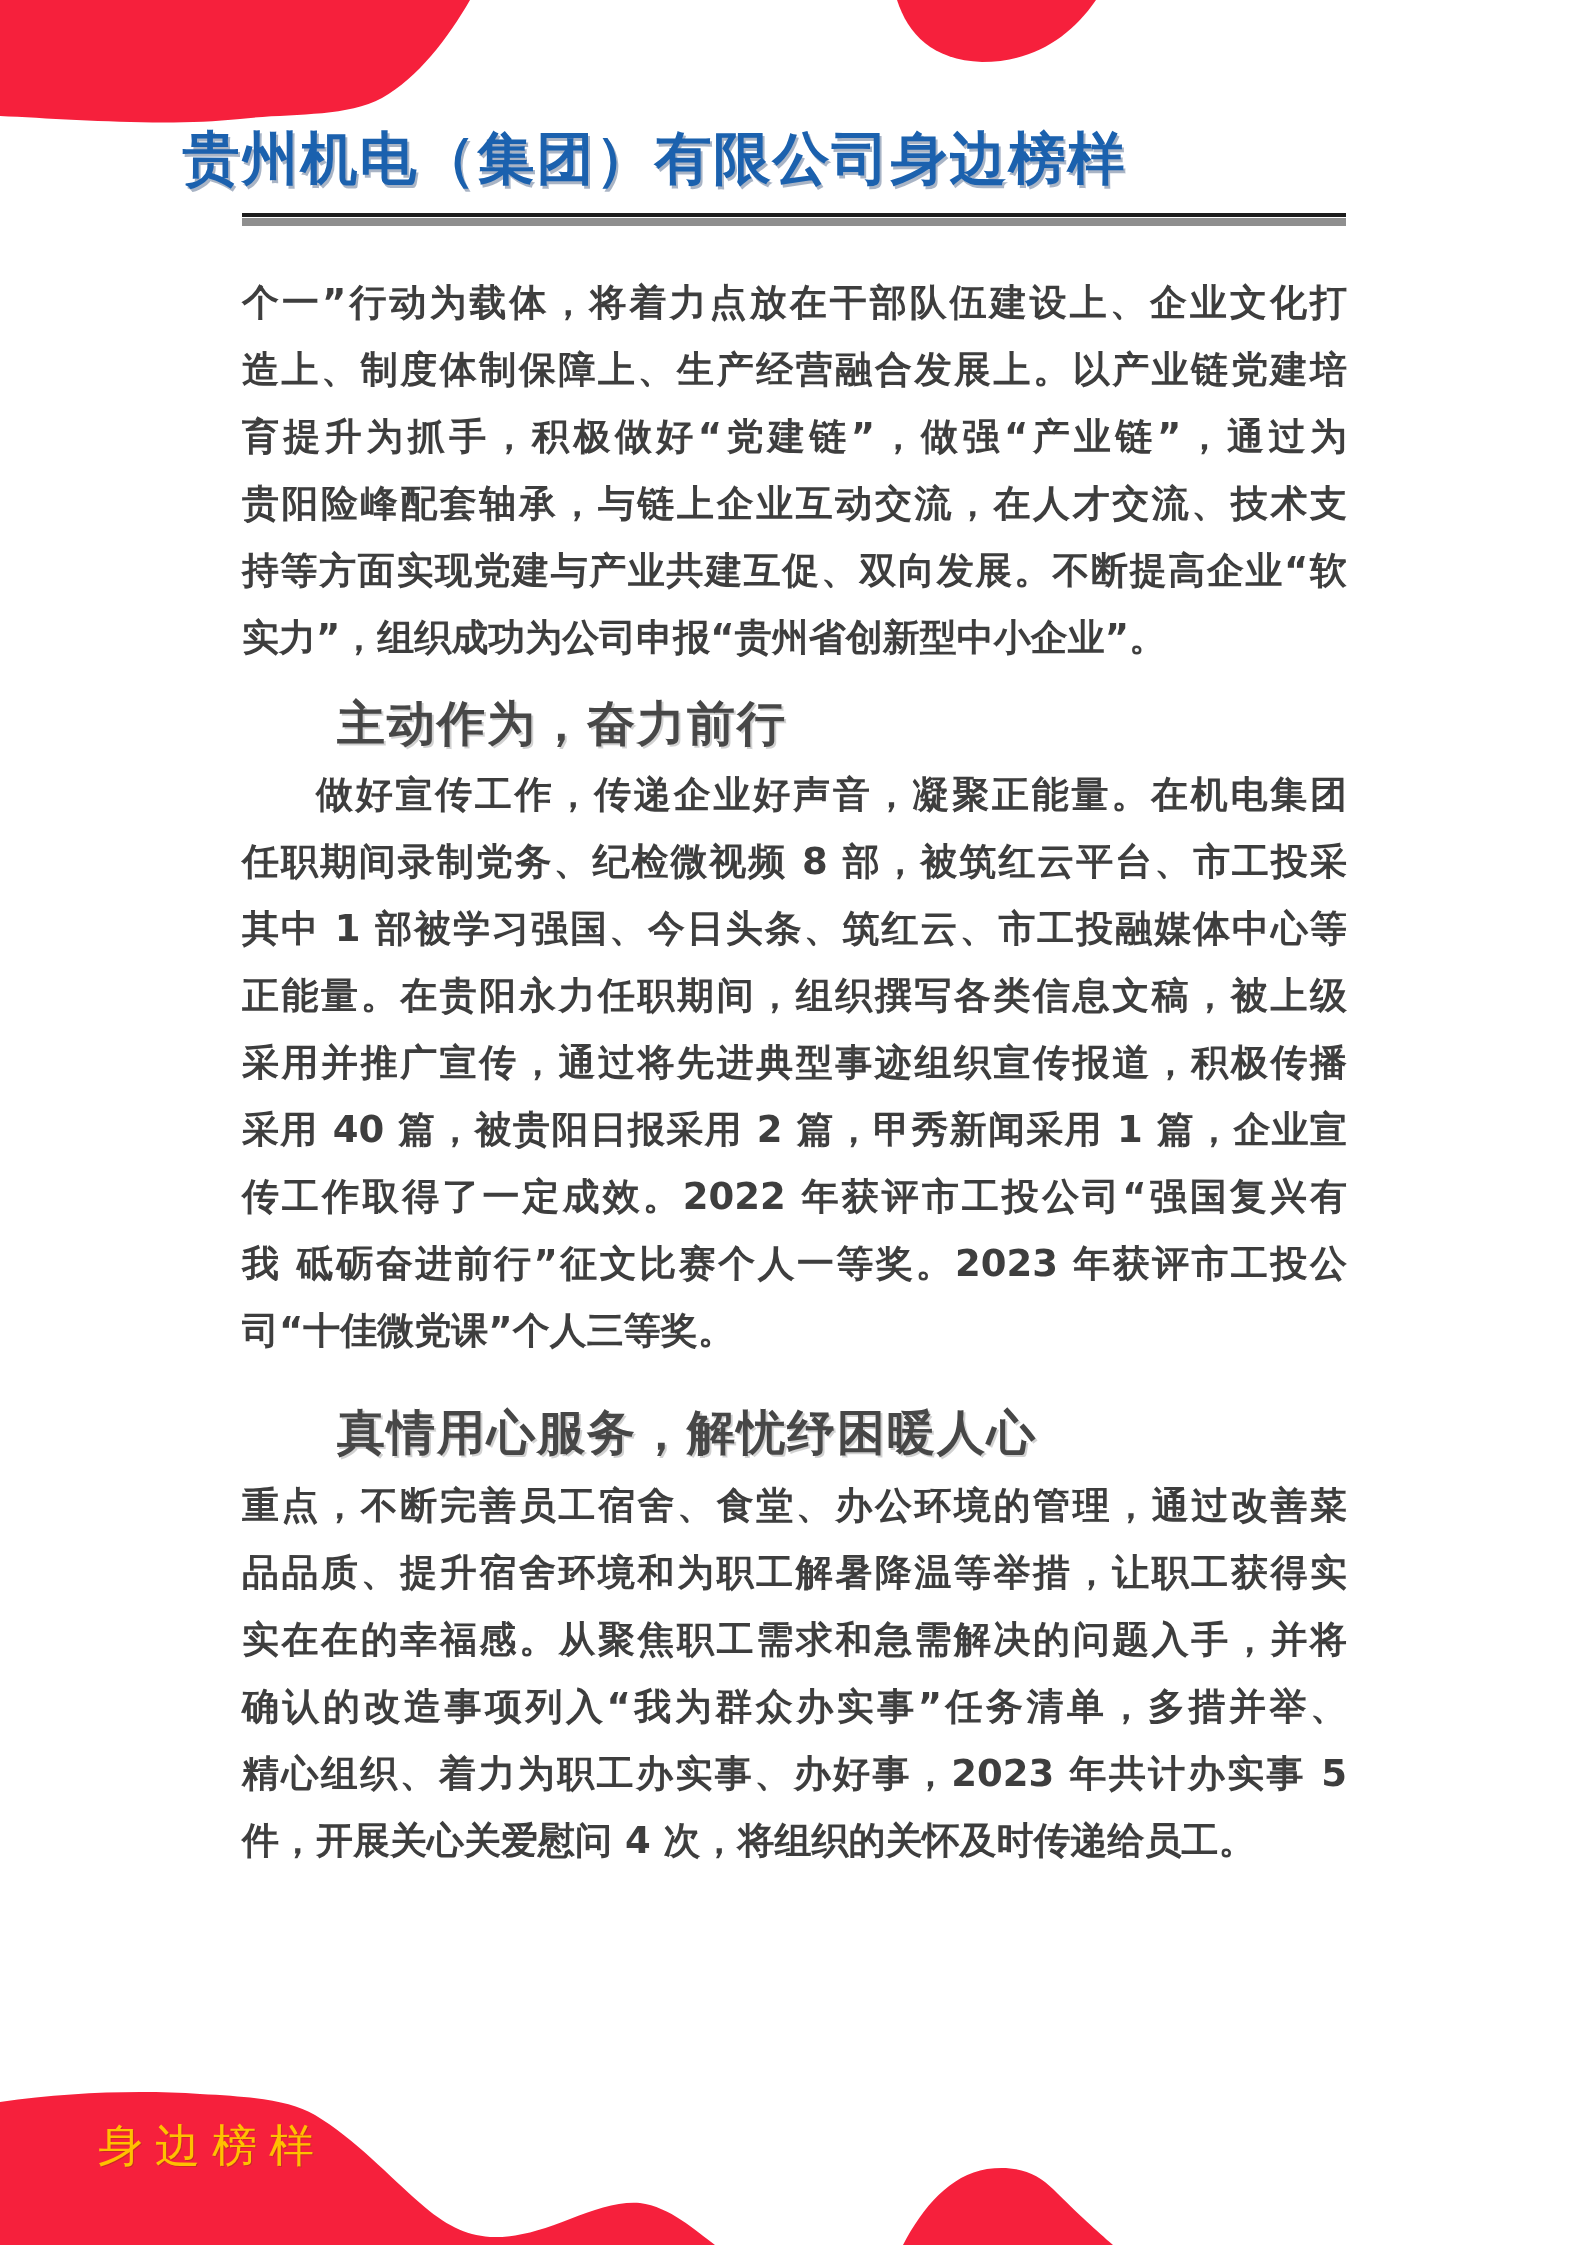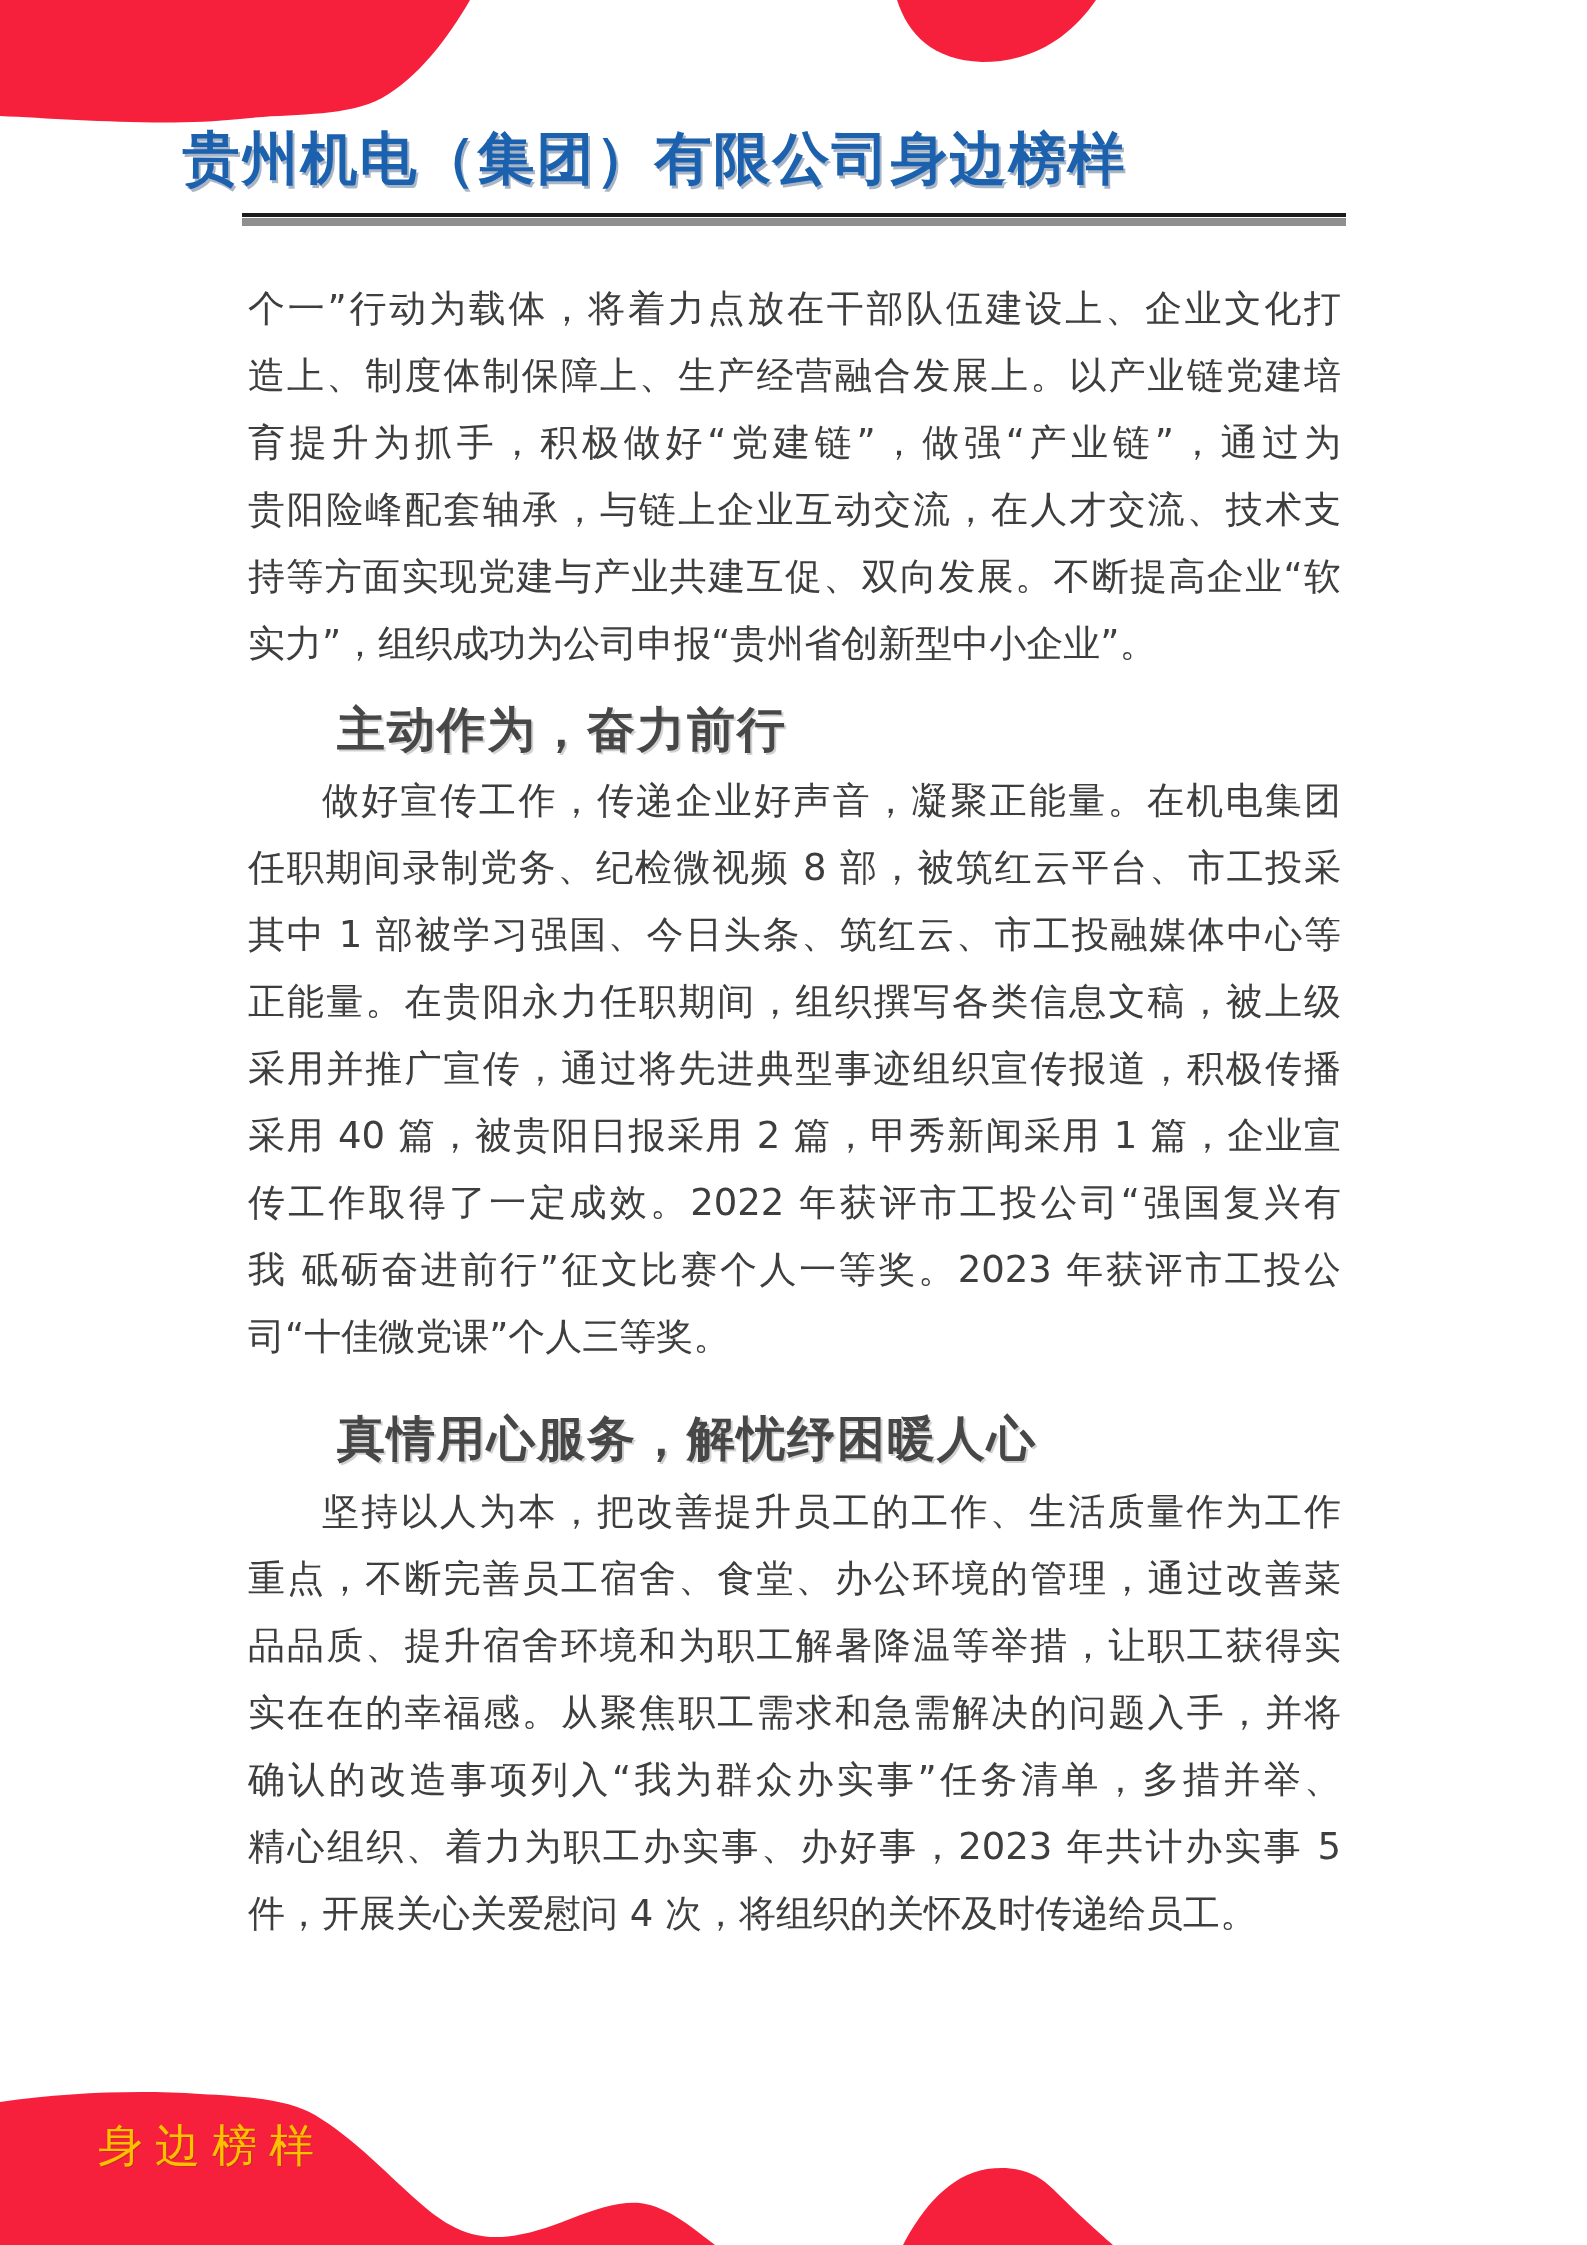--- a/index.html
+++ b/index.html
@@ -27,21 +27,21 @@
   }
   #divider{position:absolute; left:242px; top:213px; width:1104px;}
   #divider .bar-black{height:4px; background:var(--divider-black);}
   #divider .bar-gap{height:1px; background:#ffffff;}
   #divider .bar-gray{height:8px; background:var(--divider-gray);}
 
   #content{
     position:absolute; left:242px; top:269px; width:1105px;
     color:var(--ink); font-size:37px; line-height:67px;
   }
-  .para{margin:6px;}
+  .para{margin:0;font-weight:bold;}
   .line{width:100%; white-space:nowrap;}
   .line.j{text-align:justify; text-align-last:justify;}
   .line.ind{text-indent:2em;}
   .heading{
     font-size:48px; line-height:84px; font-weight:bold; color:var(--hgray);
     padding-left:95px; letter-spacing:2px; white-space:nowrap;
     text-shadow:2px 2px 0 rgba(0,0,0,0.18);
   }
   #heading-1{margin-top:10px;}
   #para-b{margin-top:-4px;}
@@ -97,21 +97,20 @@
       <div class="line j">采用并推广宣传，通过将先进典型事迹组织宣传报道，积极传播</div>
       <div class="line j">采用 40 篇，被贵阳日报采用 2 篇，甲秀新闻采用 1 篇，企业宣</div>
       <div class="line j">传工作取得了一定成效。2022 年获评市工投公司“强国复兴有</div>
       <div class="line j">我 砥砺奋进前行”征文比赛个人一等奖。2023 年获评市工投公</div>
       <div class="line">司“十佳微党课”个人三等奖。</div>
     </div>
 
     <div class="heading" id="heading-2">真情用心服务，解忧纾困暖人心</div>
 
     <div class="para" id="para-c">
-      <div class="line j ind">坚持以人为本，把改善提升员工的工作、生活质量作为工作</div>
       <div class="line j">重点，不断完善员工宿舍、食堂、办公环境的管理，通过改善菜</div>
       <div class="line j">品品质、提升宿舍环境和为职工解暑降温等举措，让职工获得实</div>
       <div class="line j">实在在的幸福感。从聚焦职工需求和急需解决的问题入手，并将</div>
       <div class="line j">确认的改造事项列入“我为群众办实事”任务清单，多措并举、</div>
       <div class="line j">精心组织、着力为职工办实事、办好事，2023 年共计办实事 5</div>
       <div class="line">件，开展关心关爱慰问 4 次，将组织的关怀及时传递给员工。</div>
     </div>
 
   </div>
 

